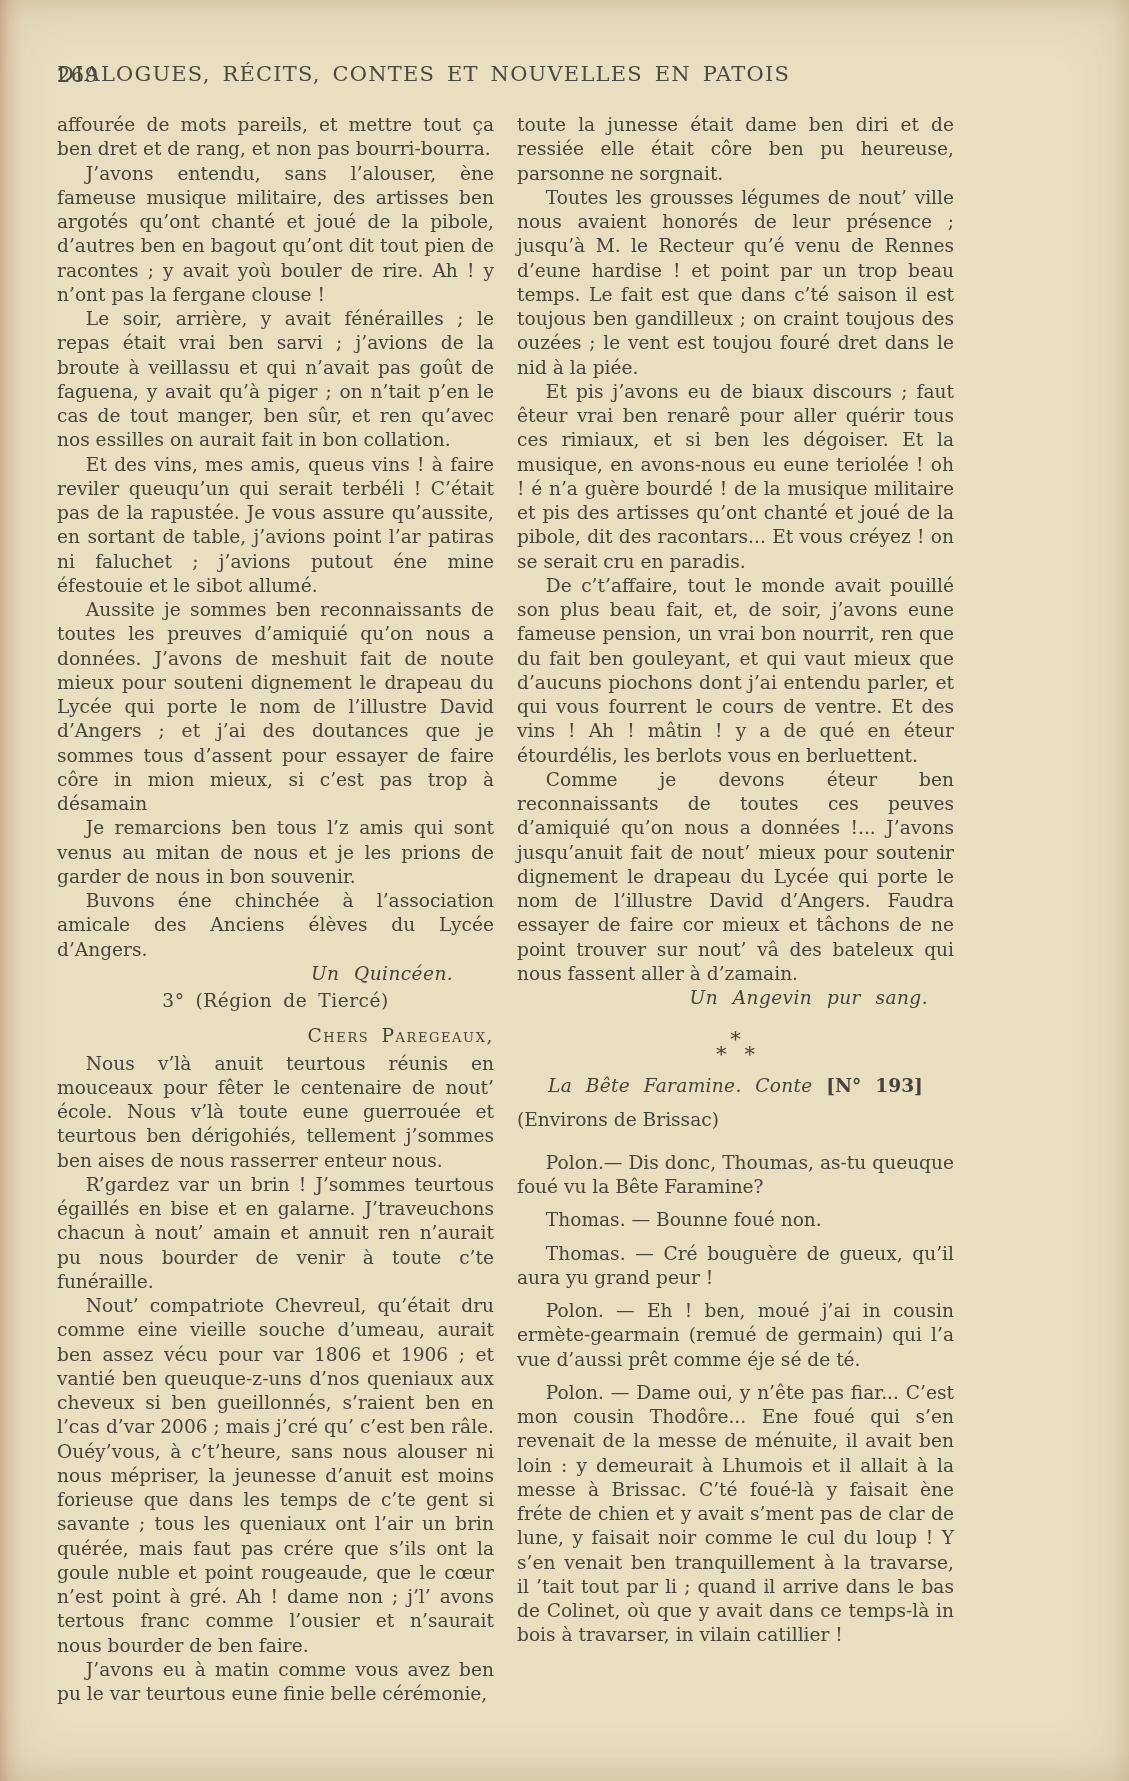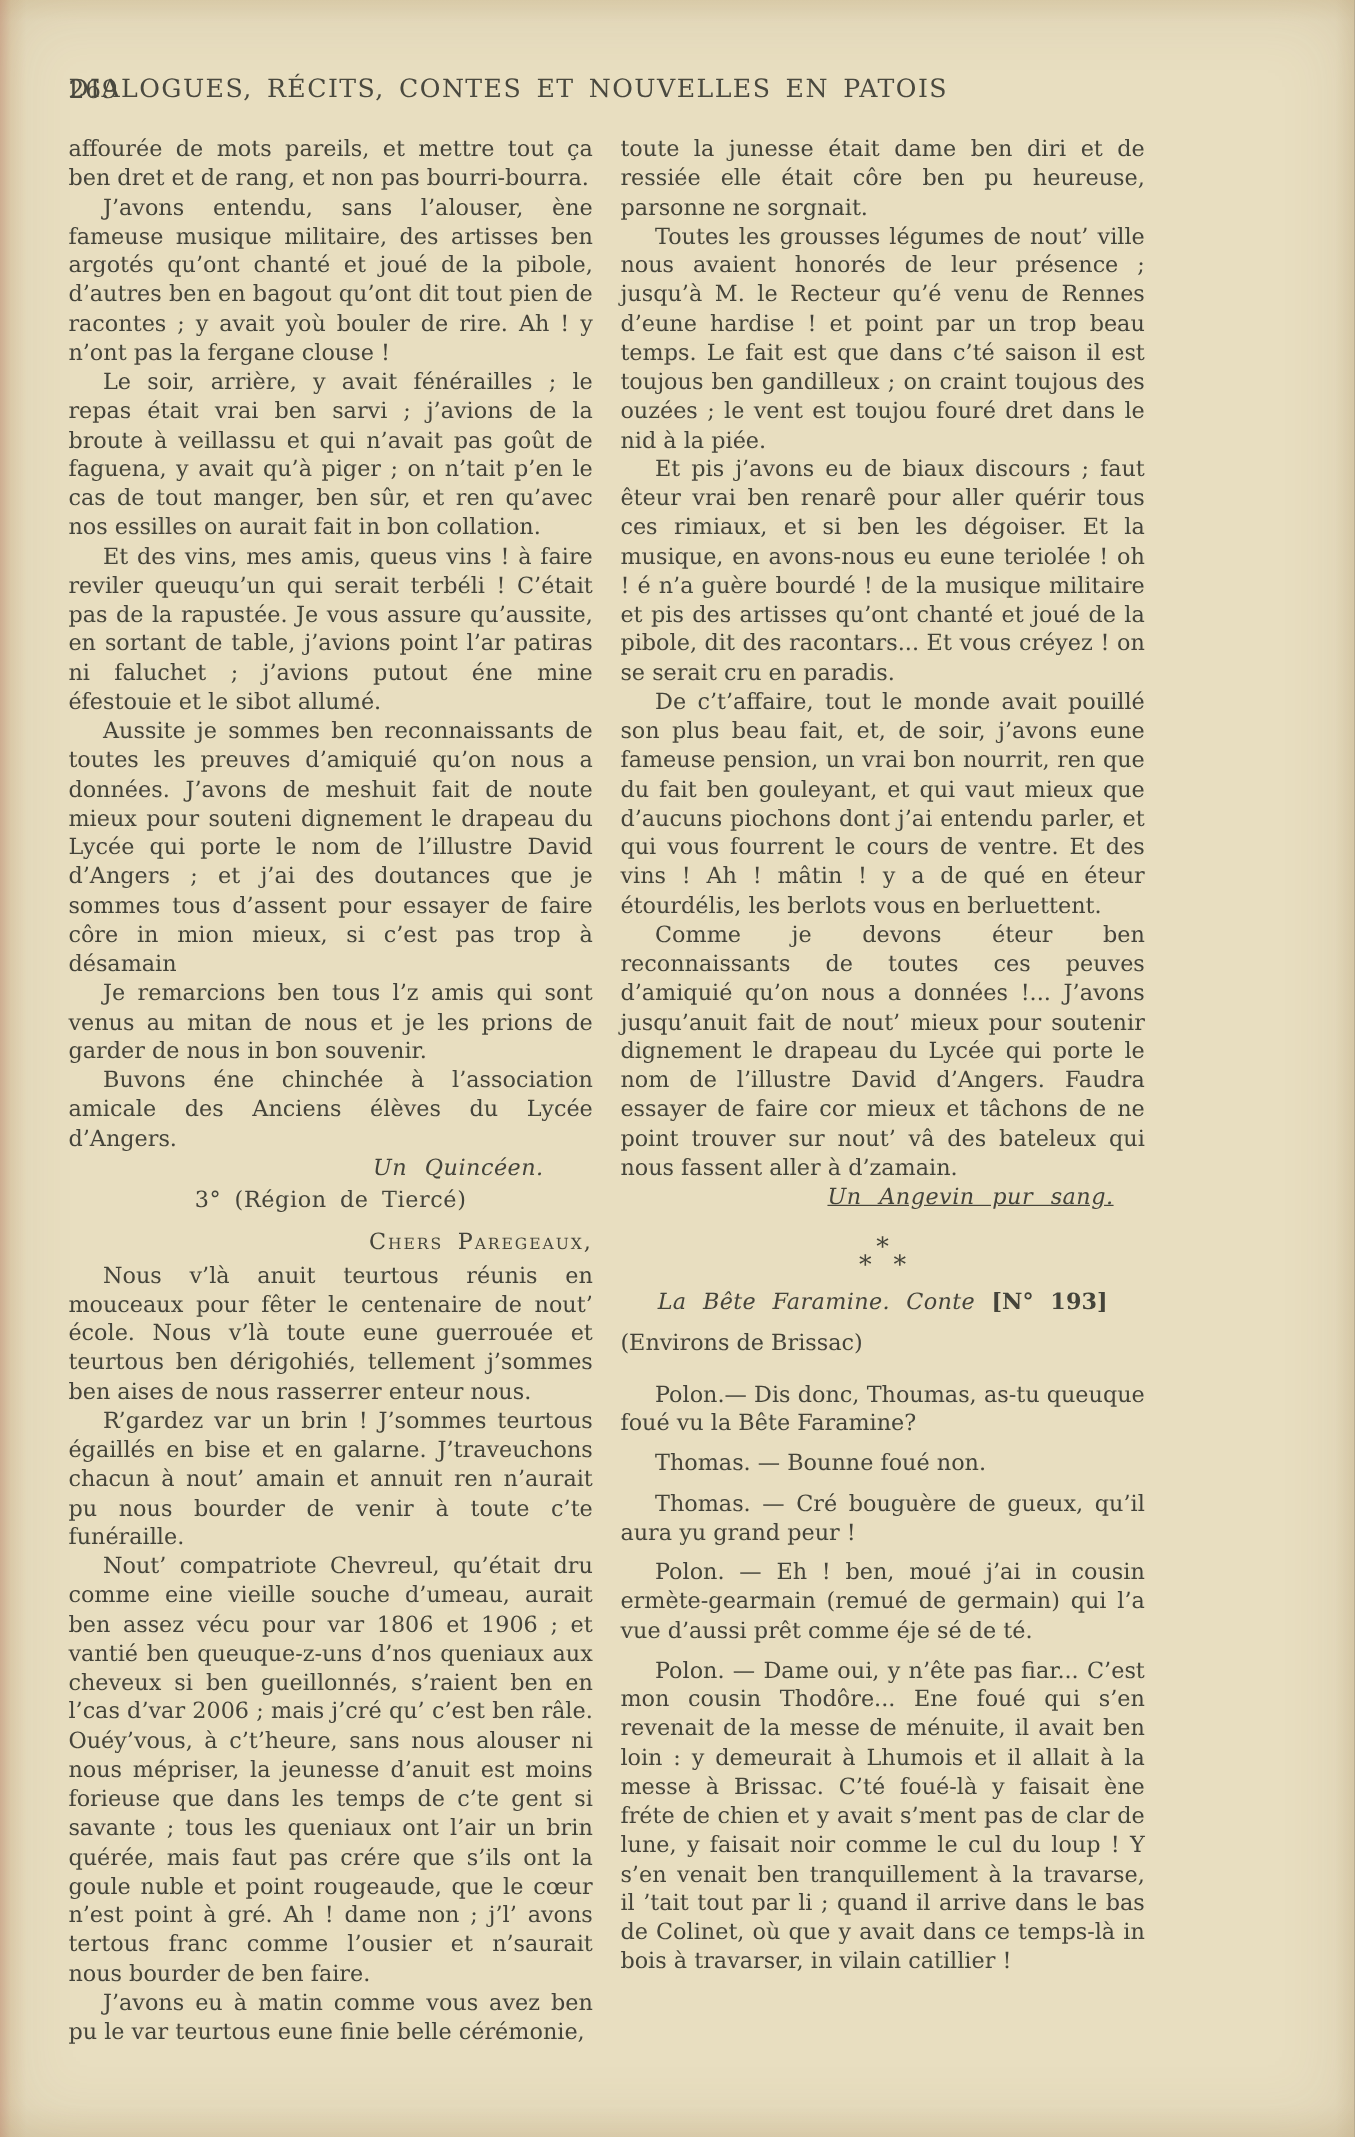--- a/index.html
+++ b/index.html
@@ -21,21 +21,21 @@
     font-size:21px;letter-spacing:1.2px;word-spacing:4px;color:#4a493f;
   }
   .page-number{position:absolute;left:0;top:1px;letter-spacing:0.5px;}
   .running-title{display:block;text-align:left;}
   .columns{position:absolute;top:113px;left:57px;width:897px;display:flex;gap:23px;}
   .column{width:437px;font-size:18.6px;line-height:24.25px;text-align:justify;}
   .column p{margin:0;}
   .para{text-indent:1.55em;}
   .no-indent{text-indent:0;}
   .signature{text-align:right;font-style:italic;padding-right:2.2em;word-spacing:0.45em;letter-spacing:0.4px;text-indent:0;}
-  .sig-tight{padding-right:1.4em;text-decoration:underline;}
+  .sig-tight{padding-right:1.4em;}
   .heading{text-align:center;text-indent:0;margin:3px 0 11px !important;letter-spacing:0.5px;word-spacing:0.25em;}
   .salutation{font-variant:small-caps;letter-spacing:1.6px;word-spacing:0.25em;text-indent:0;margin:2px 0 3px 3.6em !important;text-align:right;}
   .asterism{text-align:center;font-size:21px;line-height:15px;margin:22px 0 10px !important;}
   .asterism .row2{word-spacing:0.55em;}
   .conte-title{text-align:center;font-style:italic;text-indent:0;margin:12px 0 9px !important;word-spacing:0.4em;letter-spacing:0.3px;}
   .conte-title .ref{font-style:normal;font-weight:bold;letter-spacing:0;}
   .subtitle{text-indent:0;margin:0 0 19px !important;}
   .dialogue{margin-top:9px !important;}
   .speaker{font-weight:normal;}
 </style>

